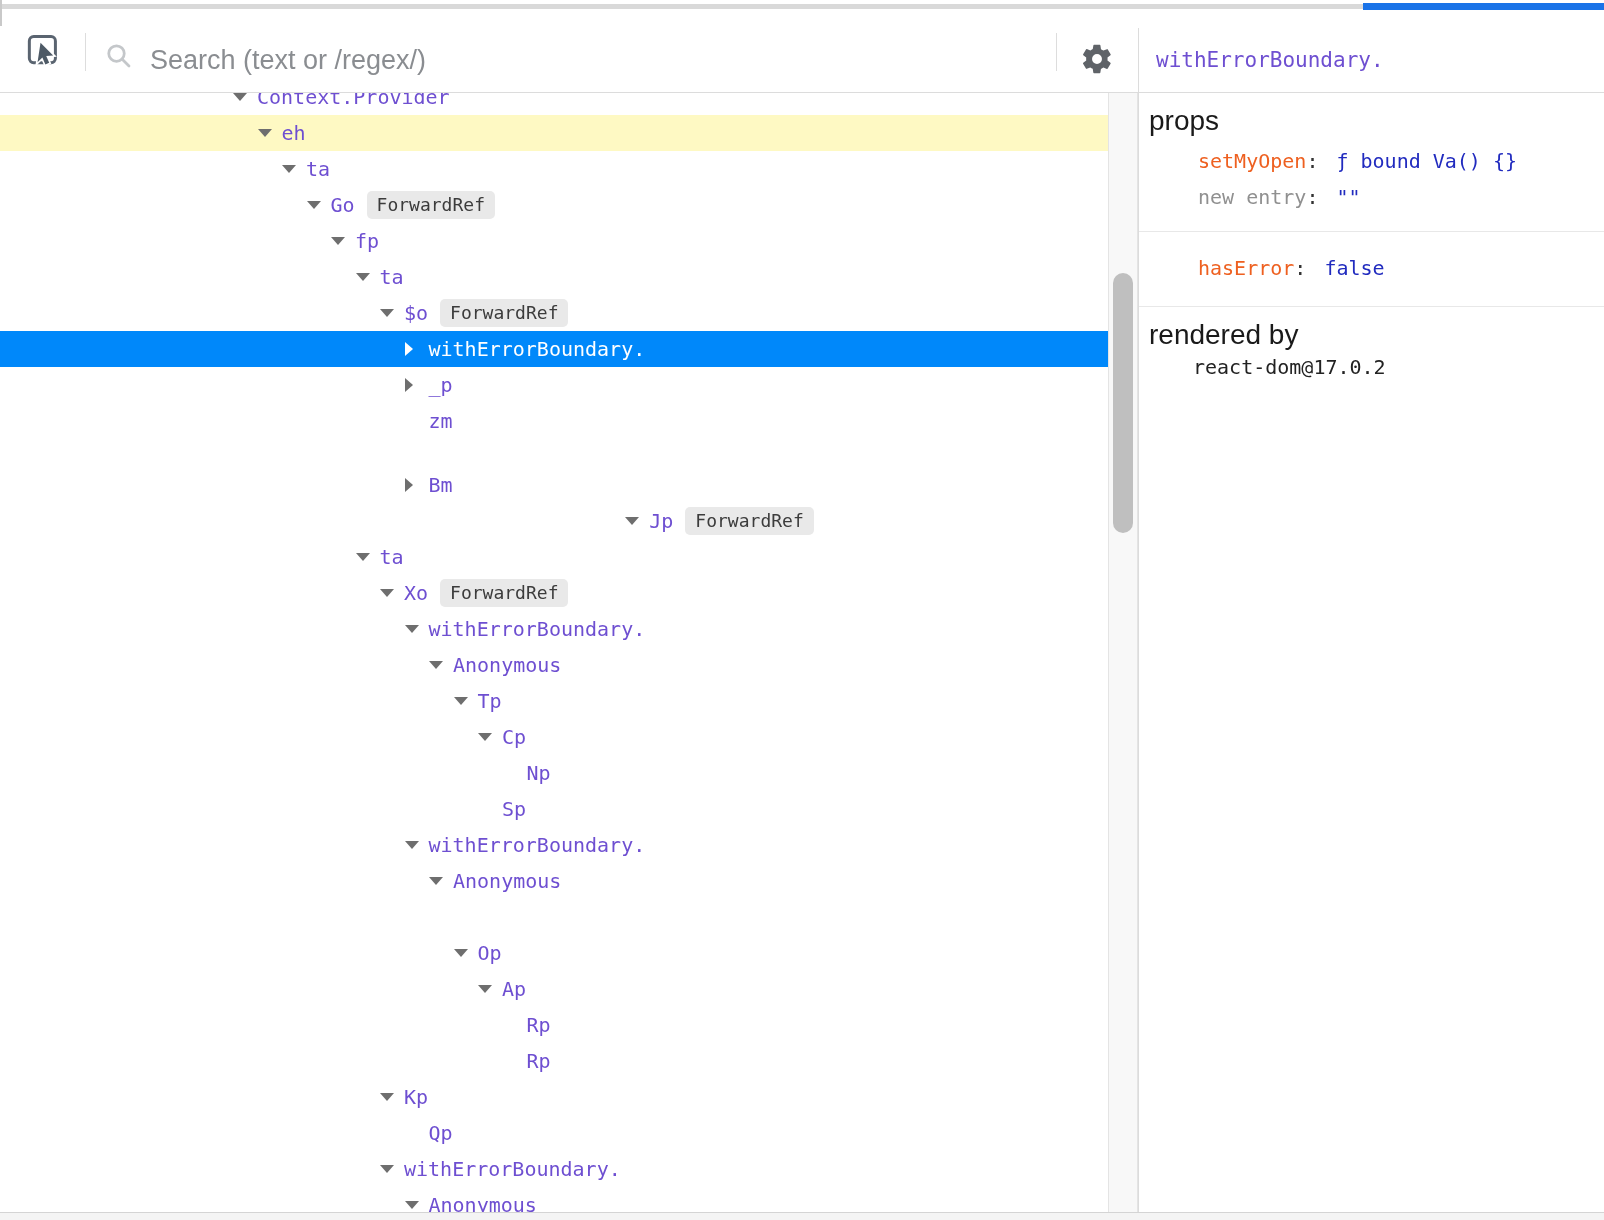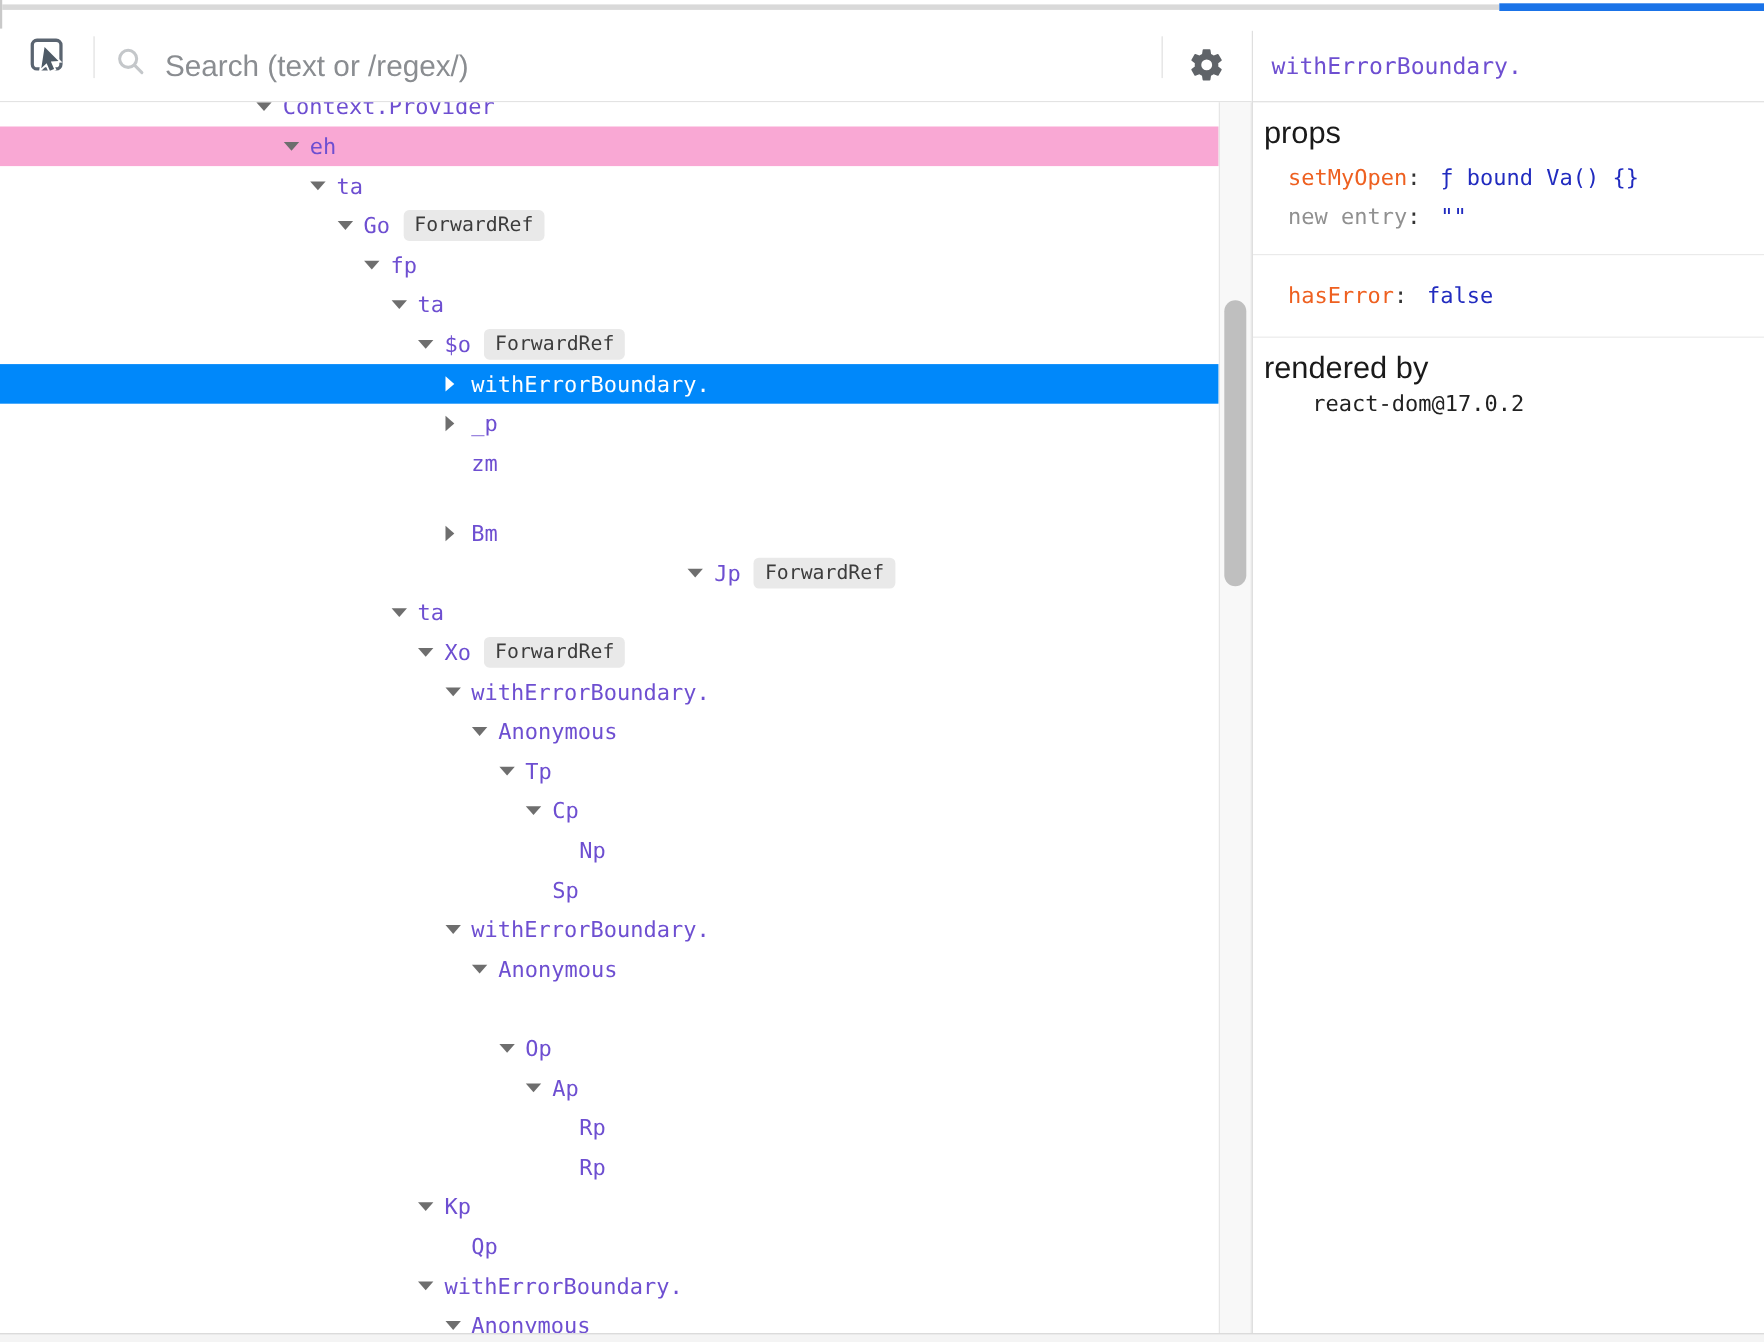--- a/index.html
+++ b/index.html
@@ -26,21 +26,21 @@
   .search-input::placeholder { color:#8a8d91; opacity:1; }
   .gear-btn { position:absolute; left:1080px; top:14px; width:34px; height:34px; cursor:pointer; }
 
   
   .tree-viewport { position:absolute; left:0; top:93px; width:1108px; height:1119px;
                    overflow:hidden; background:#fff; }
   .tree-content { position:absolute; left:0; top:-14px; right:0; }
   .tree-row { height:36px; line-height:36px; white-space:nowrap; display:flex; align-items:center;
               font-family:"DejaVu Sans Mono","Liberation Mono", monospace; font-size:20px;
               color:#6e4fd1; cursor:pointer; }
-  .tree-row.hovered { background:#f9a8d4; }
+  .tree-row.hovered { background:#fef9c3; }
   .tree-row.selected { background:#0088fa; color:#fff; }
   .arrow { width:24px; display:inline-flex; align-items:center; flex:0 0 24px; }
   .arrow.down::before { content:""; display:block; width:0; height:0;
       border-left:7px solid transparent; border-right:7px solid transparent;
       border-top:8px solid #6e6e6e; }
   .arrow.right::before { content:""; display:block; width:0; height:0;
       border-top:7px solid transparent; border-bottom:7px solid transparent;
       border-left:8px solid #6e6e6e; }
   .tree-row.selected .arrow.right::before { border-left-color:#fff; }
   .badge { margin-left:12px; background:#e9e9e9; color:#3c3c3c; border-radius:5px;
@@ -56,21 +56,21 @@
   .right-col { position:absolute; left:1138px; top:28px; width:466px; height:1184px;
                background:#fff; border-left:1px solid #dcdcdc; }
   .rp-header { height:65px; border-bottom:1px solid #dcdcdc; display:flex; align-items:center;
                padding-left:17px; }
   .rp-title { font-family:"DejaVu Sans Mono","Liberation Mono", monospace; font-size:21px;
               color:#6e4fd1; }
   .rp-section { padding:14px 0 16px 0; }
   .rp-section.bordered { border-top:1px solid #e8e8e8; }
   .rp-section-label { font-size:28px; color:#1a1a1a; padding-left:10px; line-height:28px; }
   .kv-list { margin-top:8px; }
-  .kv-row { padding-left:32px; line-height:36px; font-size:20px;
+  .kv-row { padding-left:59px; line-height:36px; font-size:20px;
             font-family:"DejaVu Sans Mono","Liberation Mono", monospace; cursor:default; }
   .kv-key { color:#ee6020; }
   .kv-key.muted { color:#909090; }
   .kv-colon { color:#333; margin-right:18px; }
   .kv-value { color:#212bbf; }
   .rendered-value { padding-left:54px; line-height:36px; font-size:20px; color:#222;
                     font-family:"DejaVu Sans Mono","Liberation Mono", monospace; }
   .rp-section.state-pad .kv-list { margin-top:4px; }
   .rp-section.state-pad { padding-bottom:20px; }
 

